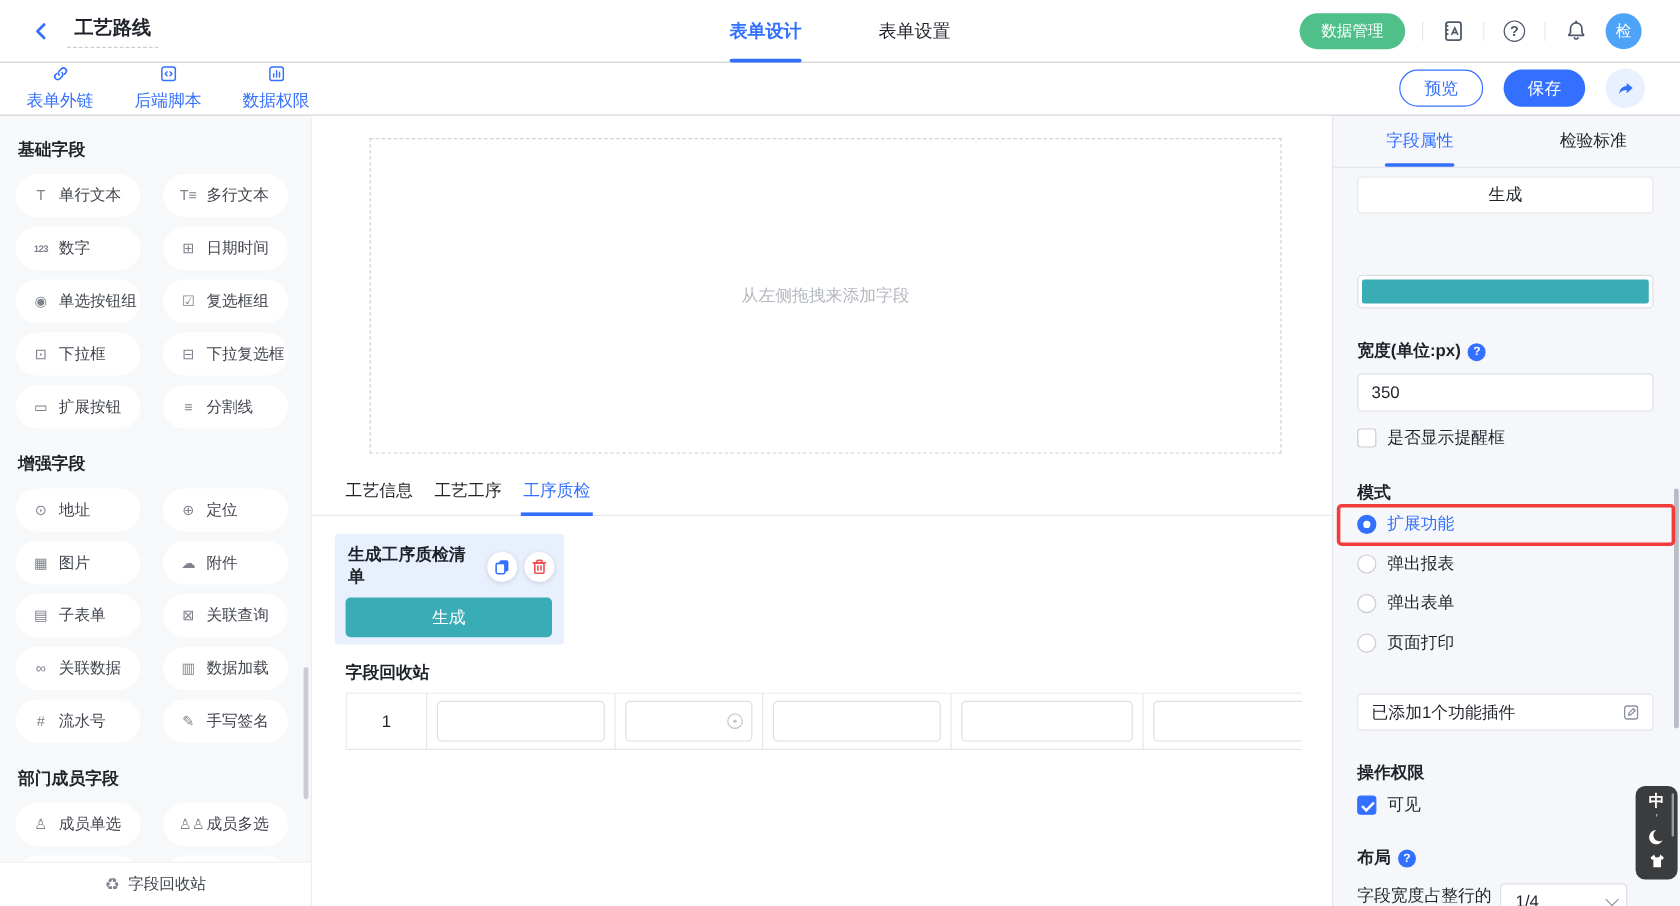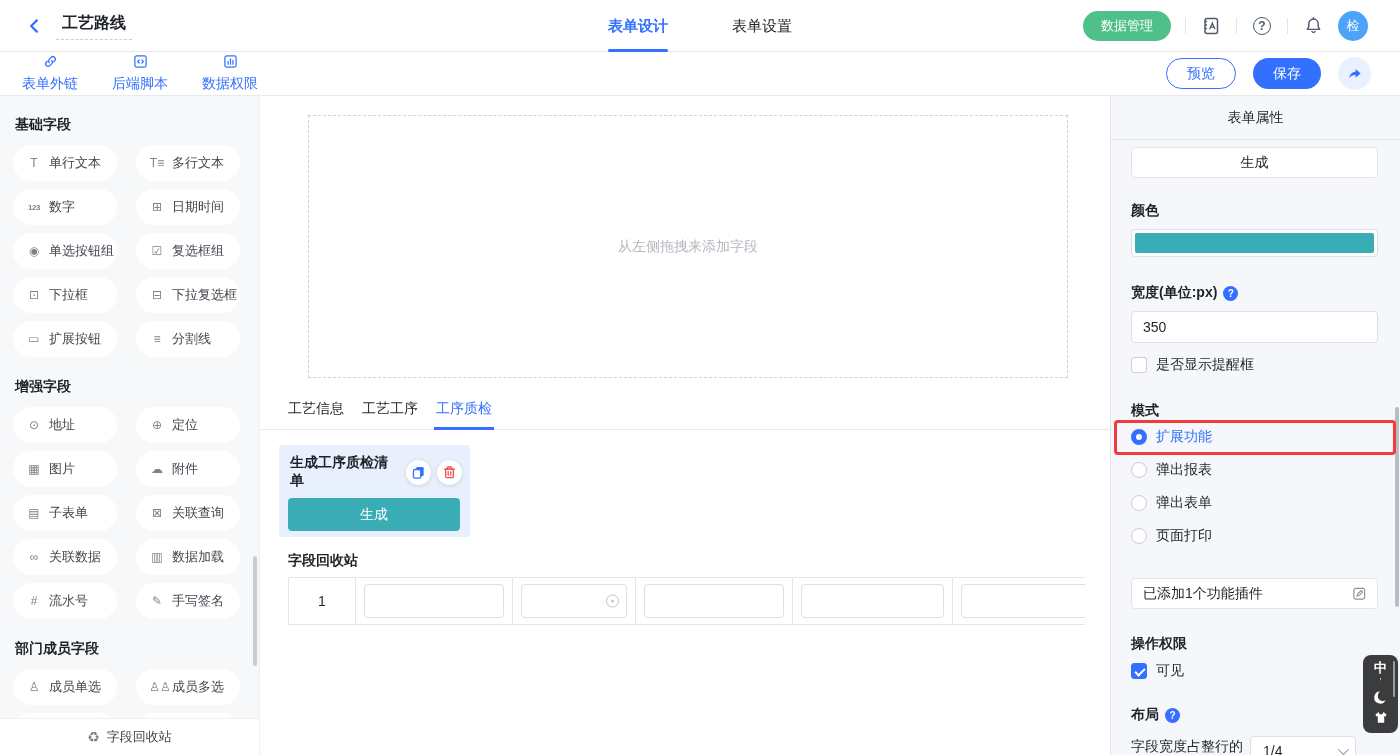--- a/index.html
+++ b/index.html
@@ -347,26 +347,26 @@
           <div class="td c5">
               <input class="cell-input" style="">
             </div>
         </div>
       </div>
     </div>
   </div>
 
   <div class="panel">
     <div class="p-tabs">
-      <div class="p-tab">表单属性</div>
+      <div class="p-tab active">字段属性</div>
+      <div class="p-tab">检验标准</div>
     </div>
 
     <div class="p-abs p-field center" style="top:51px">生成</div>
 
-    <div class="p-abs p-label" style="top:106px">颜色</div>
     <div class="p-abs swatch-outer" style="top:133px">
         <div class="swatch-inner"></div>
       </div>
 
     <div class="p-abs p-label" style="top:188px">
       <span>宽度(单位:px)</span>
       <span class="q-hint">?</span>
     </div>
     <div class="p-abs" style="top:215px"><input class="p-input" value="350" style=""></div>
 

